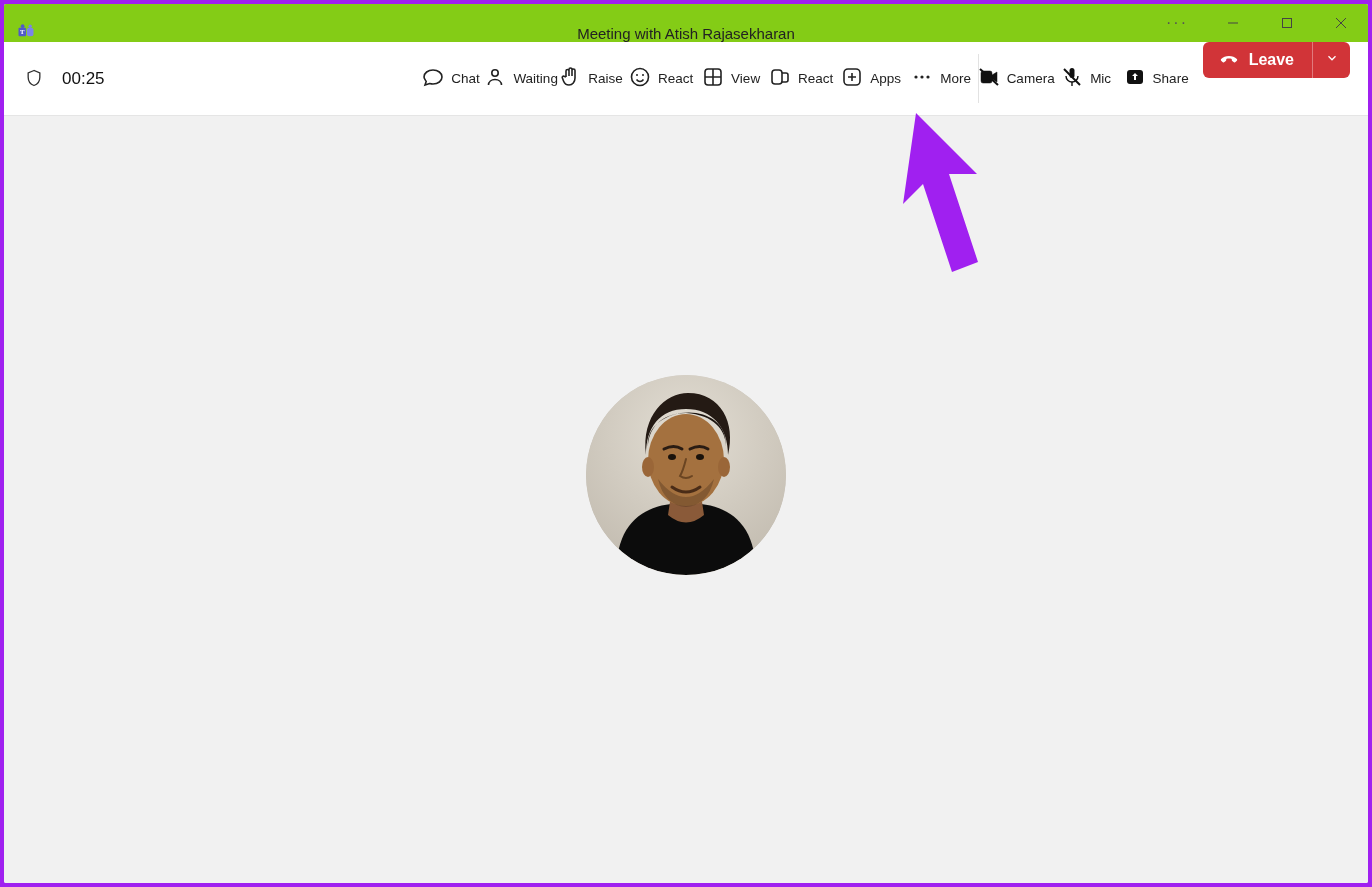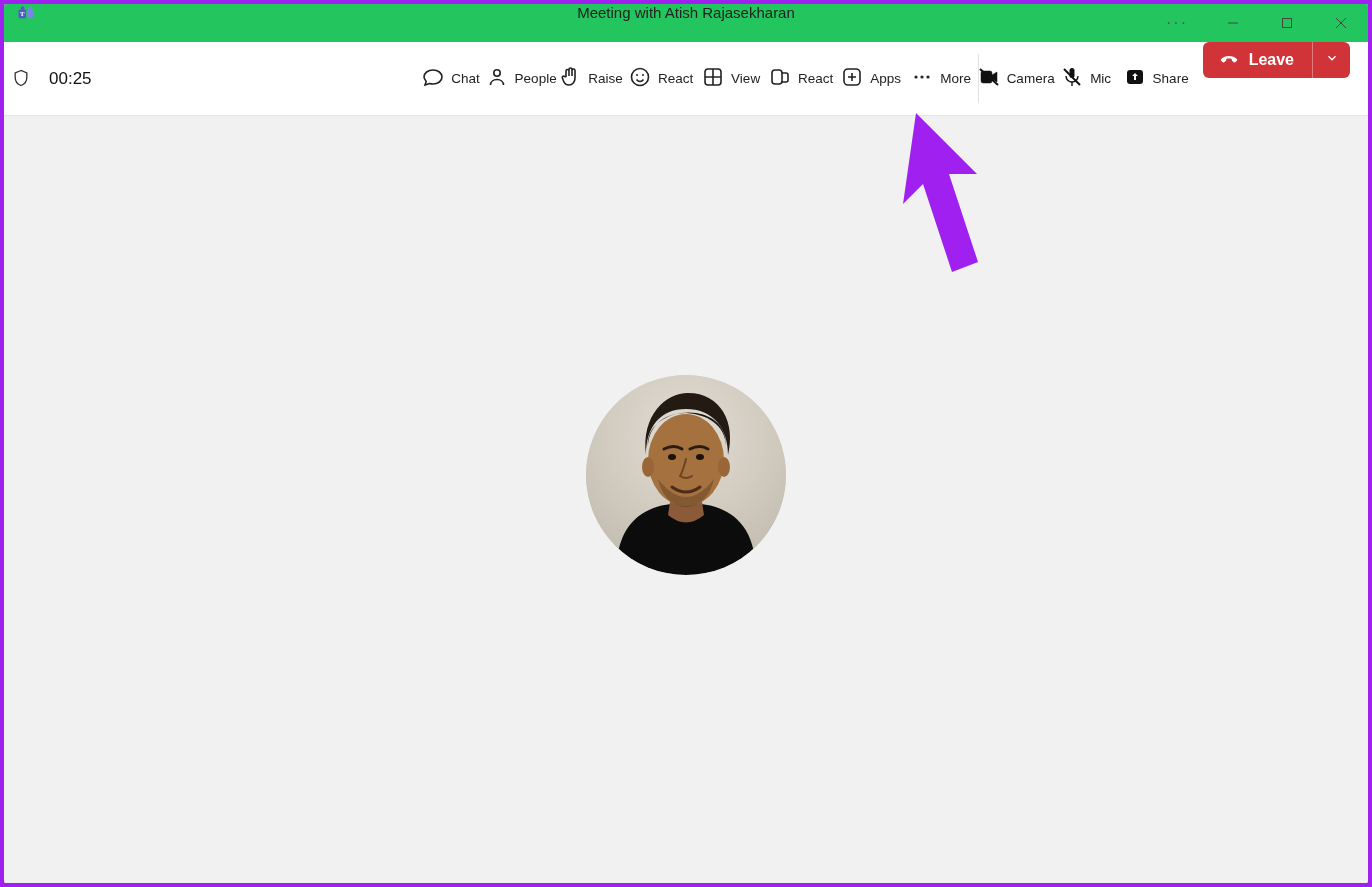--- a/index.html
+++ b/index.html
@@ -18,23 +18,23 @@
     background: #f1f1f1;
     border-radius: 2px;
     overflow: hidden;
     display: flex;
     flex-direction: column;
     position: relative;
   }
   
   .titlebar {
     height: 38px;
-    background: #22c55e;
-    display: flex;
-    align-items: flex-start;
+    background: #84cc16;
+    display: flex;
+    align-items: flex-end;
     position: relative;
     font-size: 15px;
     color: #222;
     flex-shrink: 0;
   }
   .titlebar .app-icon {
     width: 20px; height: 20px;
     margin-left: 12px;
   }
   .titlebar .title-text {
@@ -70,21 +70,21 @@
     background: #ffffff;
     border-bottom: 1px solid #e5e5e5;
     display: flex;
     align-items: center;
     flex-shrink: 0;
   }
   .toolbar .left {
     display: flex;
     align-items: center;
     gap: 18px;
-    padding-left: 7px;
+    padding-left: 20px;
   }
   .toolbar .left .shield { width: 20px; height: 22px; color: #333; }
   .timer { font-size: 17px; color: #111; }
   .toolbar .actions {
     margin-left: auto;
     display: flex;
     align-items: stretch;
     height: 100%;
   }
   .action {
@@ -216,21 +216,21 @@
         <span><svg viewBox="0 0 24 24" fill="none" stroke="#222" stroke-width="1.6">
               <path d="M21 12c0 4-4 7-9 7-1.2 0-2.3-.2-3.4-.5L4 20l1.2-3.6C4.4 15.2 3 13.7 3 12c0-4 4-7 9-7s9 3 9 7z"></path>
             </svg></span>
         <span>Chat</span>
       </div>
       <div class="action">
         <span><svg viewBox="0 0 24 24" fill="none" stroke="#222" stroke-width="1.6">
               <circle cx="12" cy="8" r="3.2"></circle>
               <path d="M5.5 20c0-3.3 2.9-5.5 6.5-5.5s6.5 2.2 6.5 5.5"></path>
             </svg></span>
-        <span>People</span>
+        <span>Waiting</span>
       </div>
       <div class="action">
         <span><svg viewBox="0 0 24 24" fill="none" stroke="#222" stroke-width="1.6">
               <path d="M8 12V6a1.5 1.5 0 013 0v5M11 11V4.5a1.5 1.5 0 013 0V11M14 11V5.5a1.5 1.5 0 013 0V13c0 4-2.5 7-6 7-2.5 0-4.5-1.5-5.5-4l-1.2-3.2c-.4-1 .6-2 1.6-1.6L8 12"></path>
             </svg></span>
         <span>Raise</span>
       </div>
       <div class="action">
         <span><svg viewBox="0 0 24 24" fill="none" stroke="#222" stroke-width="1.6">
               <circle cx="12" cy="12" r="8.5"></circle>

